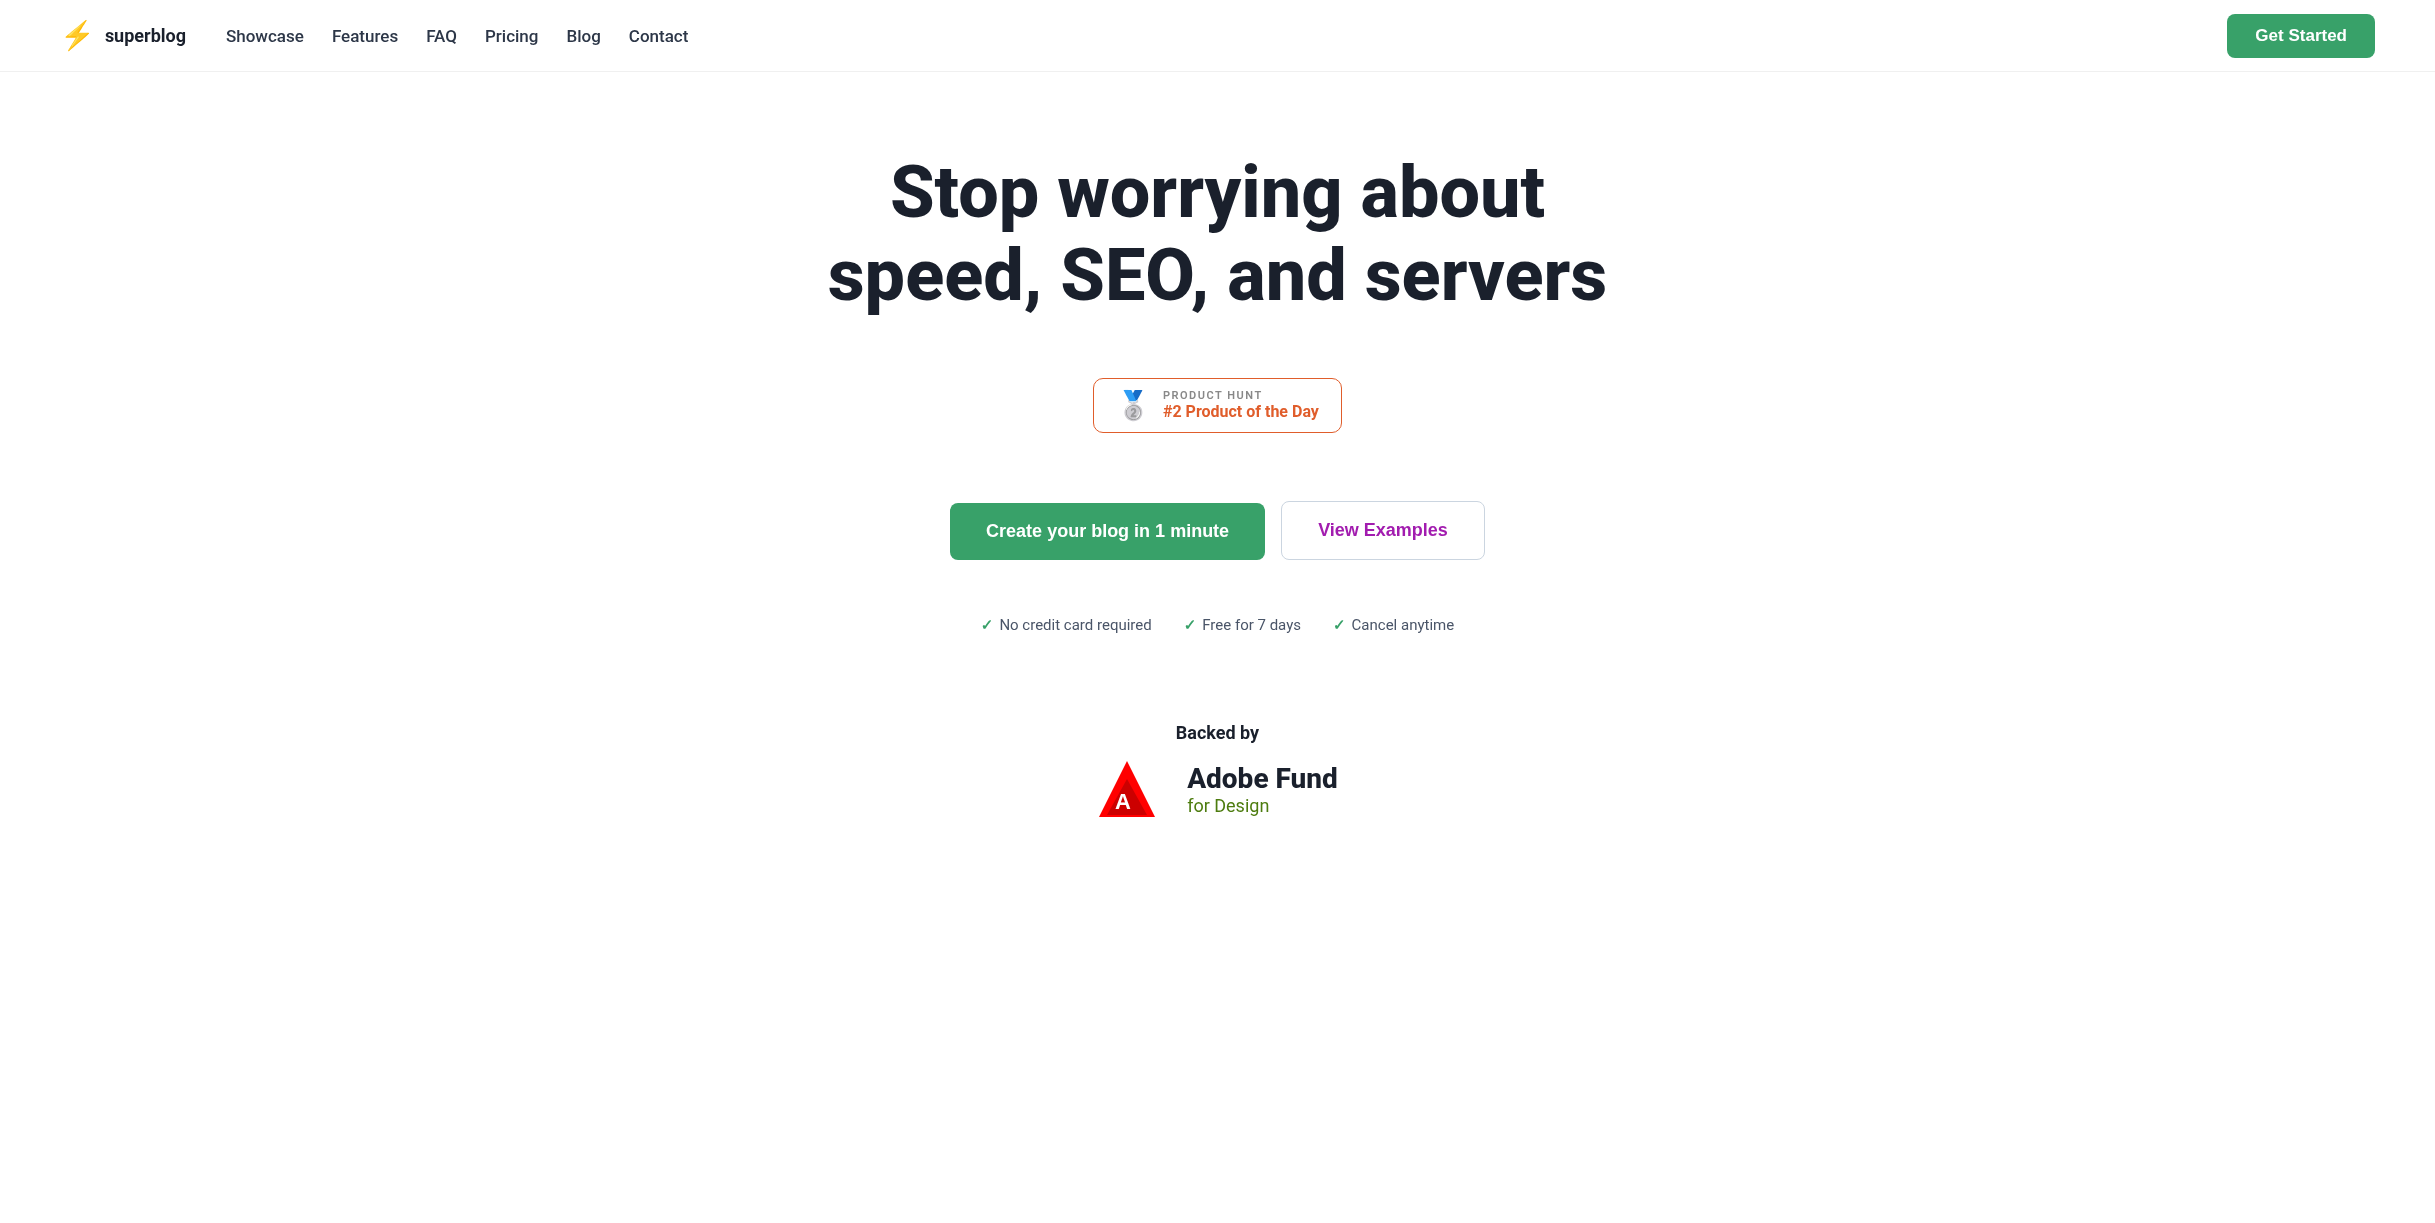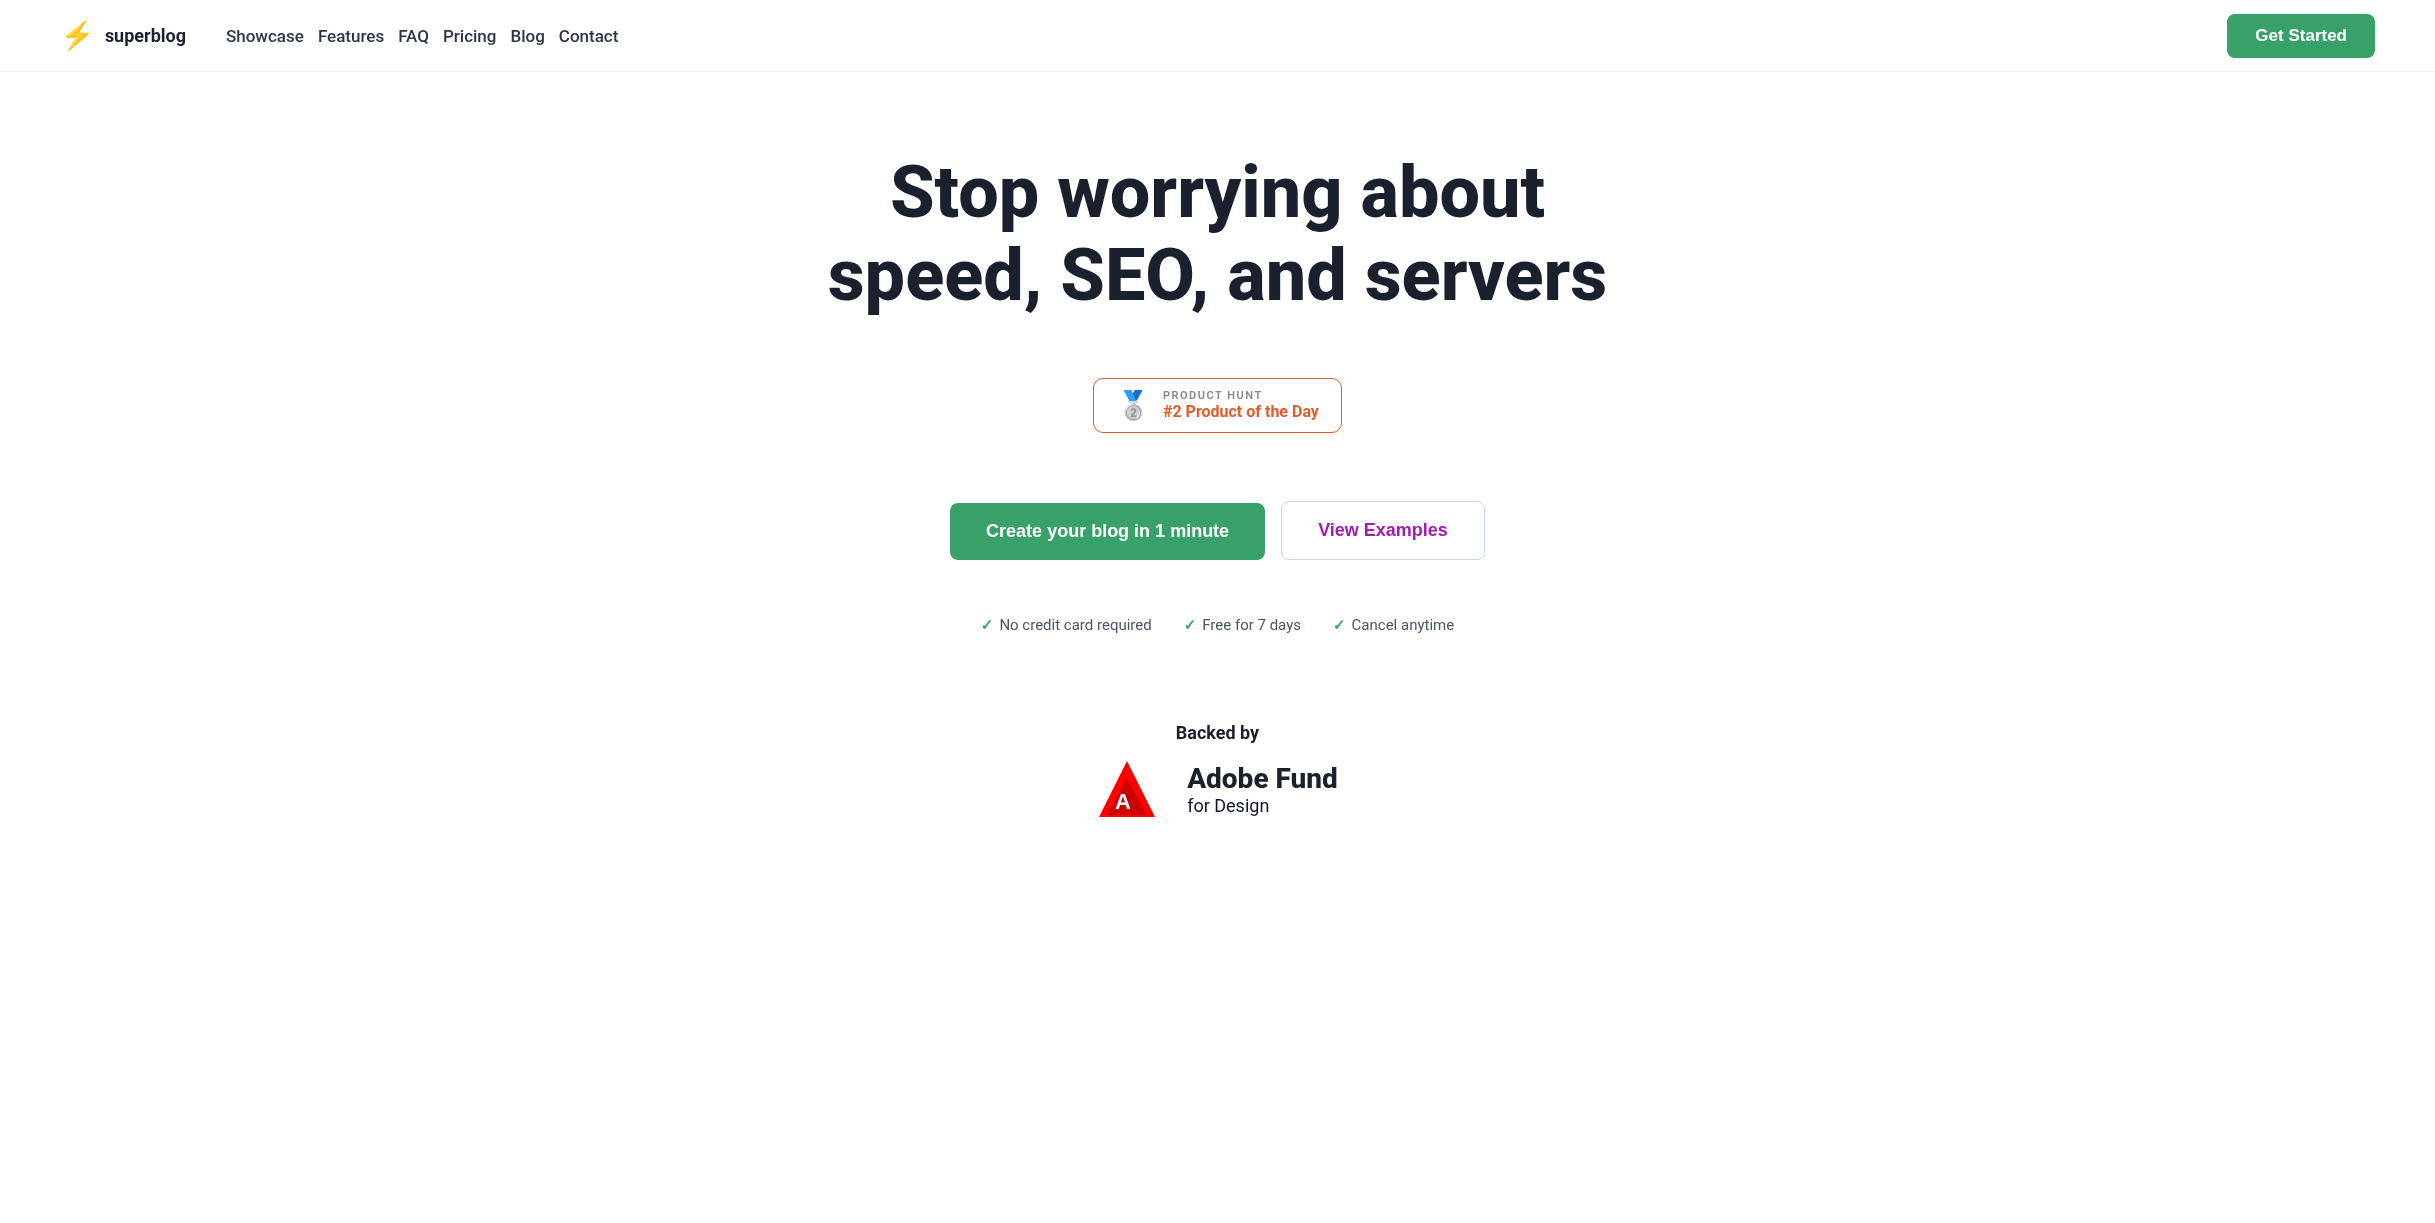--- a/index.html
+++ b/index.html
@@ -51,21 +51,21 @@
 
     .logo-text {
       font-size: 18px;
       font-weight: 700;
       color: #1a202c;
     }
 
     .nav-links {
       display: flex;
       align-items: center;
-      gap: 14px;
+      gap: 28px;
       list-style: none;
     }
 
     .nav-links a {
       text-decoration: none;
       color: #2d3748;
       font-size: 17px;
       font-weight: 500;
     }
 
@@ -226,21 +226,21 @@
     }
 
     .adobe-fund-text {
       font-size: 28px;
       font-weight: 800;
       color: #1a202c;
     }
 
     .adobe-for-design {
       font-size: 18px;
-      color: #0f172a;
+      color: #4d7c0f;
       font-weight: 400;
     }
   </style>
 </head>
 <body>
 
 <nav class="navbar">
   <div class="navbar-left">
     <a class="logo" href="#">
       <span class="logo-icon">⚡</span>

